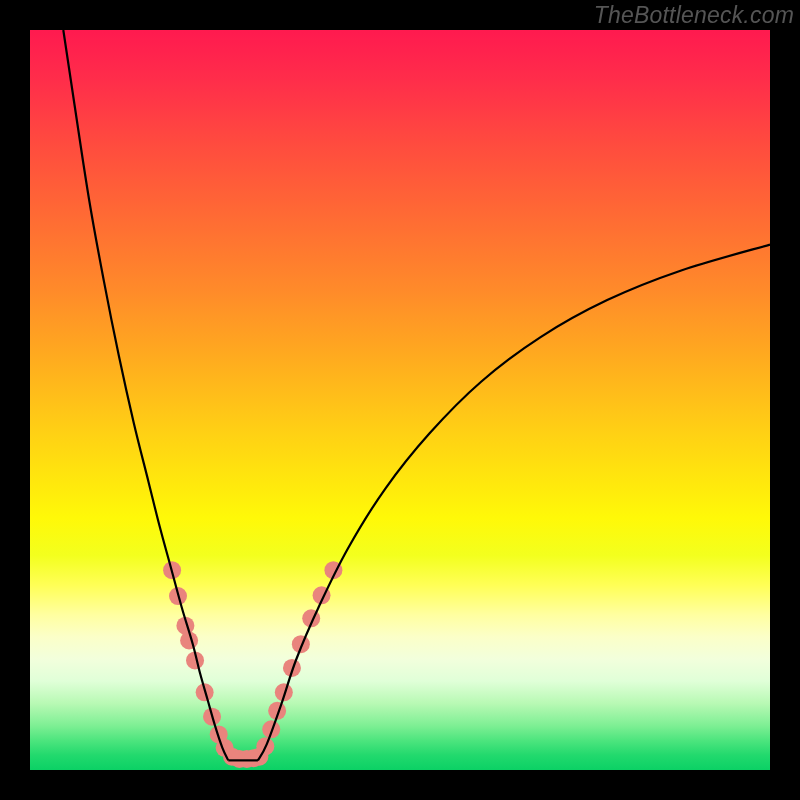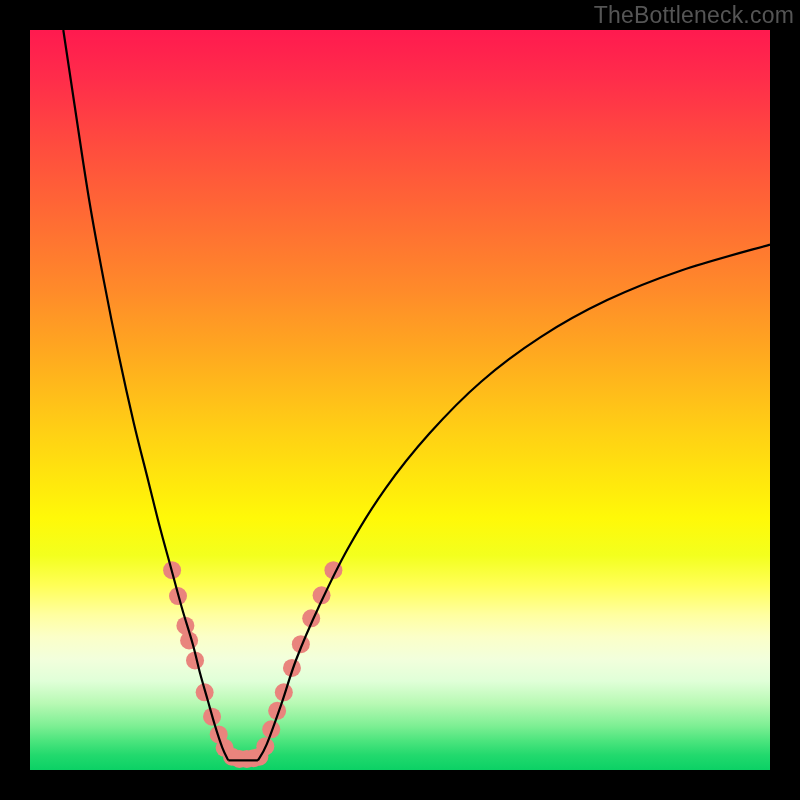--- a/index.html
+++ b/index.html
@@ -11,20 +11,21 @@
     background: #000;
     font-family: Arial, Helvetica, sans-serif;
   }
   .frame {
     position: absolute;
     left: 0;
     top: 0;
     width: 800px;
     height: 800px;
     background: #000;
+    font-style: italic;
   }
   .plot-area {
     position: absolute;
     left: 30px;
     top: 30px;
     width: 740px;
     height: 740px;
     
     background: linear-gradient(
       to bottom,

